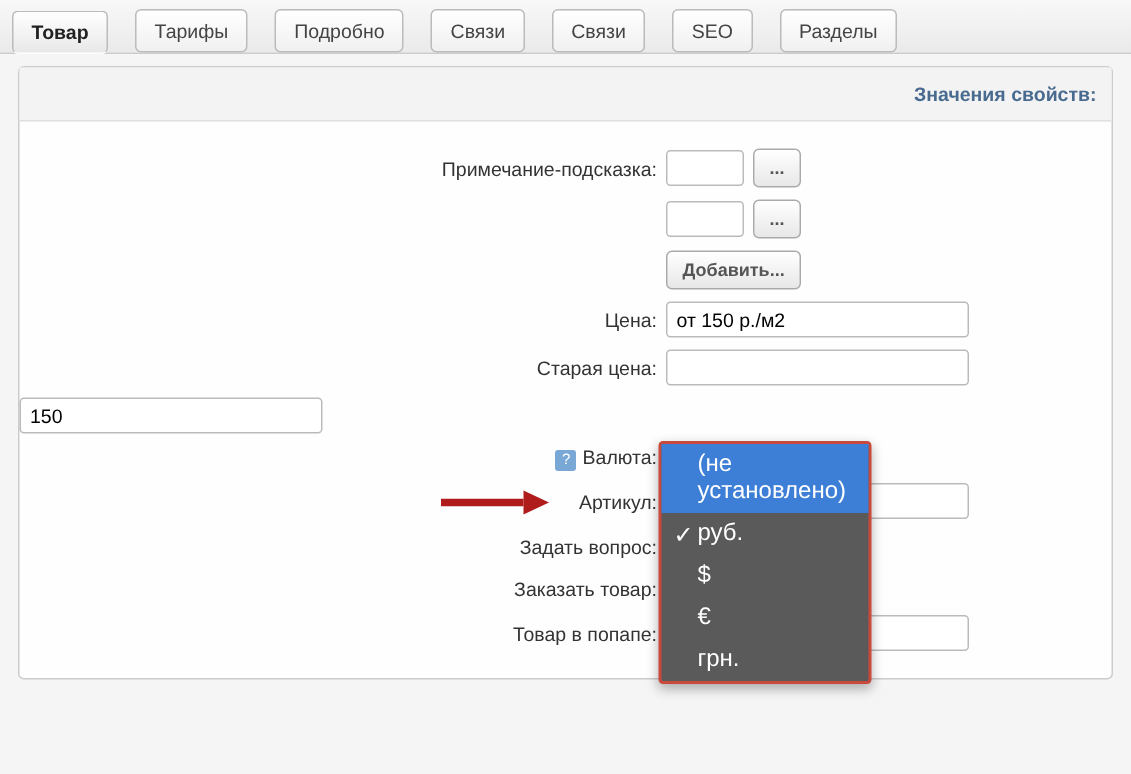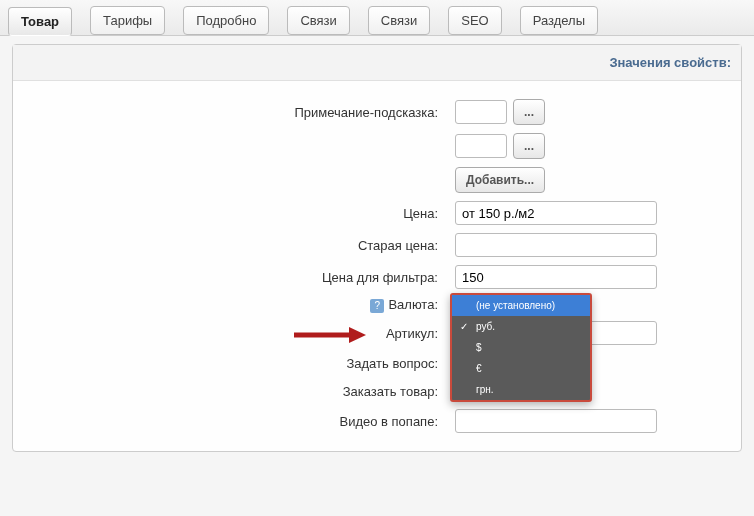--- a/index.html
+++ b/index.html
@@ -46,21 +46,20 @@
     padding: 10px;
     color: #4a6b90;
     font-weight: bold;
     background: #f3f3f3;
     border-bottom: 1px solid #e0e0e0;
   }
   .form-row {
     display: flex;
     align-items: center;
     padding: 4px 0;
-    gap: 11px;
   }
   .label {
     width: 425px;
     text-align: right;
     padding-right: 6px;
     color: #333;
   }
   .controls {
     flex: 1;
     display: flex;
@@ -110,21 +109,21 @@
   .dropdown-menu {
     position: absolute;
     left: -5px;
     top: -12px;
     width: 138px;
     background: #5a5a5a;
     border: 2px solid #c94a3c;
     border-radius: 3px;
     z-index: 100;
     color: #fff;
-    font-size: 10px;
+    font-size: 16px;
     box-shadow: 0 3px 8px rgba(0,0,0,0.3);
   }
   .dropdown-item {
     padding: 5px 8px 5px 24px;
     cursor: pointer;
     position: relative;
   }
   .dropdown-item.selected-hl {
     background: #3d7fd6;
   }
@@ -189,21 +188,20 @@
     </div>
 
     <div class="form-row">
       <div class="label">Старая цена:</div>
       <div class="controls">
         <input class="text-input wide" value="" style="">
       </div>
     </div>
 
     <div class="form-row">
-      <div class="label">Цена для фильтра:</div>
       <div class="controls dropdown-wrap">
         <input class="text-input wide" value="150" style="">
       </div>
     </div>
 
     <div class="form-row">
       <div class="label">
         <span class="help-icon">?</span><span>Валюта:</span>
       </div>
       <div class="controls dropdown-wrap">
@@ -233,21 +231,21 @@
 
 
     <div class="form-row">
       <div class="label">Заказать товар:</div>
       <div class="controls">
         <input type="checkbox" class="checkbox" checked="" style="">
       </div>
     </div>
 
     <div class="form-row">
-      <div class="label">Видео в попапе:</div>
+      <div class="label">Товар в попапе:</div>
       <div class="controls">
         <input class="text-input wide" value="" style="">
       </div>
     </div>
   </div>
 </div>
 
 <div class="arrow">
   <svg width="72" height="18">
     <line x1="0" y1="9" x2="55" y2="9" stroke="#b01c1c" stroke-width="5"></line>

